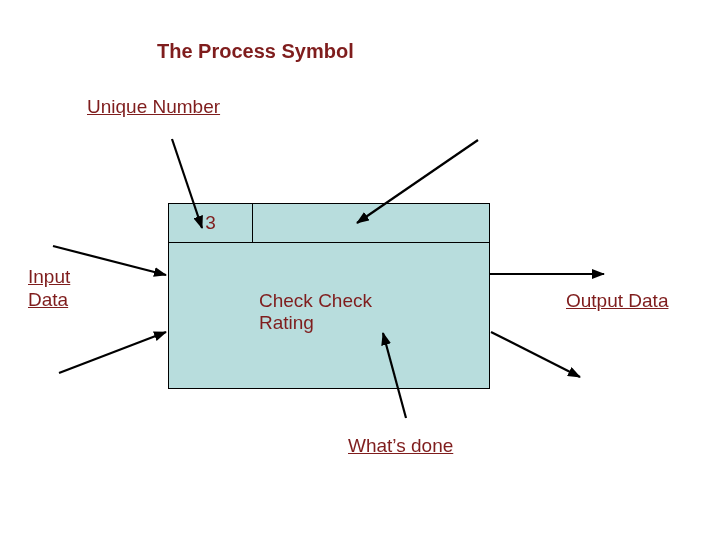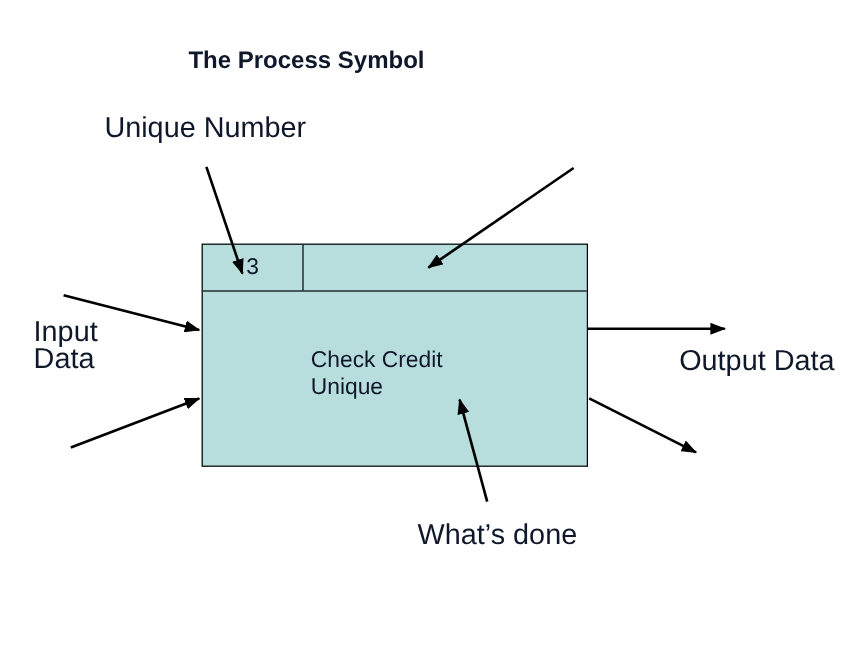--- a/index.html
+++ b/index.html
@@ -7,34 +7,35 @@
     padding: 0;
     background: #ffffff;
   }
   .slide {
     position: relative;
     width: 720px;
     height: 540px;
     background: #ffffff;
     overflow: hidden;
     font-family: "Liberation Sans", "DejaVu Sans", sans-serif;
-    color: #0f172a;
+    color: #7f1d1d;
   }
   .slide-title {
     position: absolute;
     left: 157px;
     top: 40px;
     font-size: 20px;
     font-weight: bold;
     white-space: nowrap;
   }
   .callout {
     position: absolute;
-    font-size: 24px;
+    font-size: 19px;
     line-height: 23px;
+    text-decoration: underline;
   }
   .lbl-unique   { left: 87px;  top: 95px;  white-space: nowrap; }
   .lbl-where    { left: 445px; top: 95px;  white-space: nowrap; }
   .lbl-input    { left: 28px;  top: 265px; width: 72px; }
   .lbl-output   { left: 566px; top: 289px; white-space: nowrap; }
   .lbl-whats    { left: 348px; top: 434px; white-space: nowrap; }
 
   .process-box {
     position: absolute;
     left: 168px;
@@ -96,21 +97,21 @@
   <div class="callout lbl-input">Input Data</div>
 
   <div class="callout lbl-whats">What’s done</div>
 
   <div class="process-box" style="background: rgb(184, 221, 221); border-color: rgb(0, 0, 0);">
     <div class="process-header">
       <div class="process-number-cell">
         <span>3</span>
       </div>
     </div>
-    <div class="process-desc">Check Credit Unique</div>
+    <div class="process-desc">Check Check Rating</div>
   </div>
 
   <svg class="arrow-layer" viewBox="0 0 720 540" xmlns="http://www.w3.org/2000/svg">
     <defs>
       <marker id="arrowhead" markerUnits="userSpaceOnUse" markerWidth="14" markerHeight="10" refX="12" refY="5" orient="auto">
         <path d="M0,0 L13,5 L0,10 z" fill="#000000"></path>
       </marker>
     </defs>
   <line x1="172" y1="139" x2="202" y2="228" stroke="#000000" stroke-width="2.2" marker-end="url(#arrowhead)"></line>
       <line x1="478" y1="140" x2="357" y2="223" stroke="#000000" stroke-width="2.2" marker-end="url(#arrowhead)"></line>

